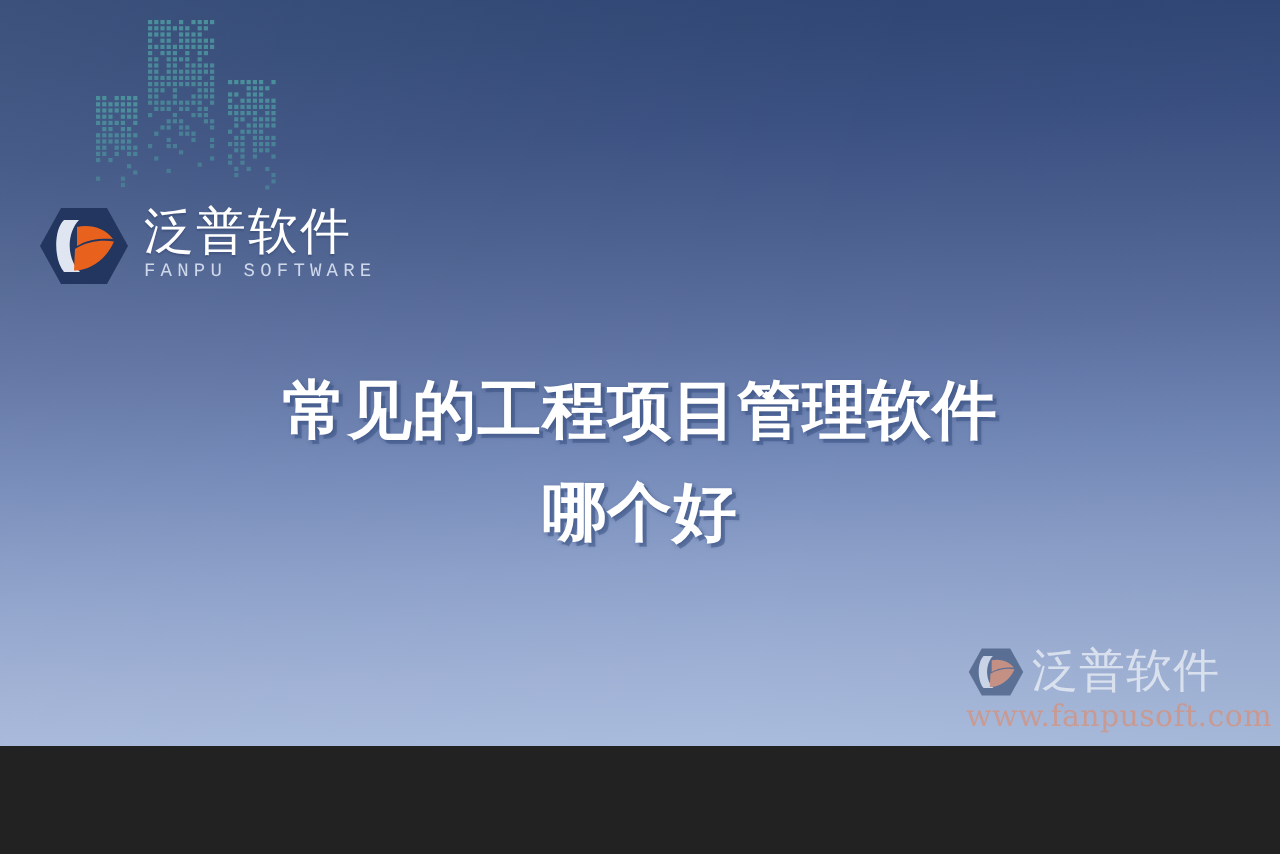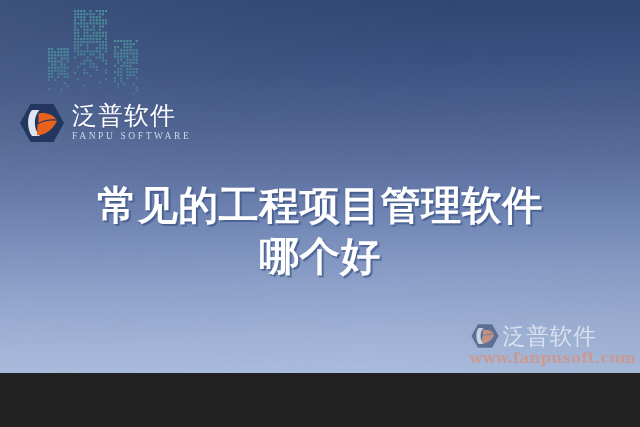--- a/index.html
+++ b/index.html
@@ -71,42 +71,42 @@
   .logo-cn {
     font-family: "DejaVu Sans", "Liberation Sans", sans-serif;
     font-size: 25px;
     line-height: 26px;
     font-weight: 400;
     color: #ffffff;
     letter-spacing: 1px;
     text-shadow: 0 1px 1px rgba(20,35,70,0.25);
   }
   .logo-en {
-    font-family: Liberation Serif, serif;
+    font-family: Liberation Mono, monospace;
     font-size: 9.5px;
     line-height: 12px;
     font-weight: 400;
     color: #cfd8ea;
     letter-spacing: 2.6px;
     margin-top: 1px;
     text-align: right;
   }
 
   
   .headline {
     position: absolute;
     left: 0;
     right: 0;
     top: 180px;
     z-index: 4;
     text-align: center;
     color: #ffffff;
     font-family: "DejaVu Sans", "Liberation Sans", sans-serif;
     font-weight: bold;
-    font-size: 40px;
+    font-size: 32px;
     line-height: 51px;
     letter-spacing: 0.5px;
     text-shadow:
        2px 2px 0 rgba(60,85,135,0.55),
        1px 1px 2px rgba(40,60,110,0.45);
   }
   .headline .hl-line { display: block; white-space: nowrap; }
 
   
   .watermark {
@@ -130,21 +130,21 @@
     font-size: 23px;
     line-height: 26px;
     color: #ffffff;
     letter-spacing: 0.5px;
   }
   .wm-url {
     margin-top: 0px;
     font-family: "DejaVu Serif", "Liberation Serif", serif;
     font-size: 15px;
     line-height: 18px;
-    font-weight: bold;
+    font-weight: normal;
     color: #e08a6a;
     letter-spacing: 0.2px;
     text-align: center;
   }
 </style>
 </head>
 <body>
 
 <div id="stage">
 

